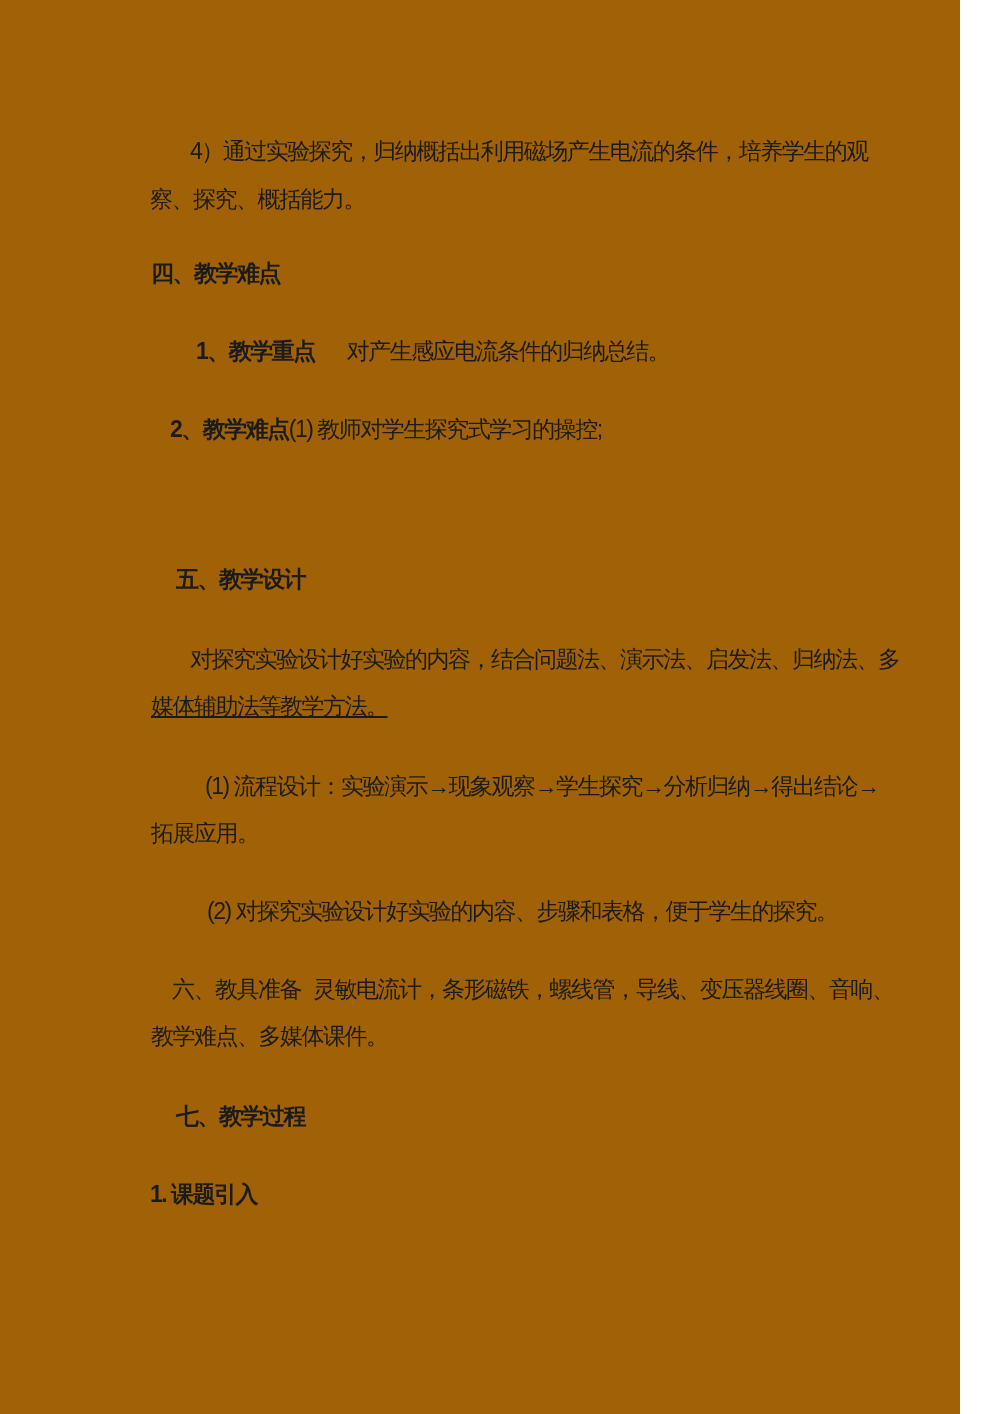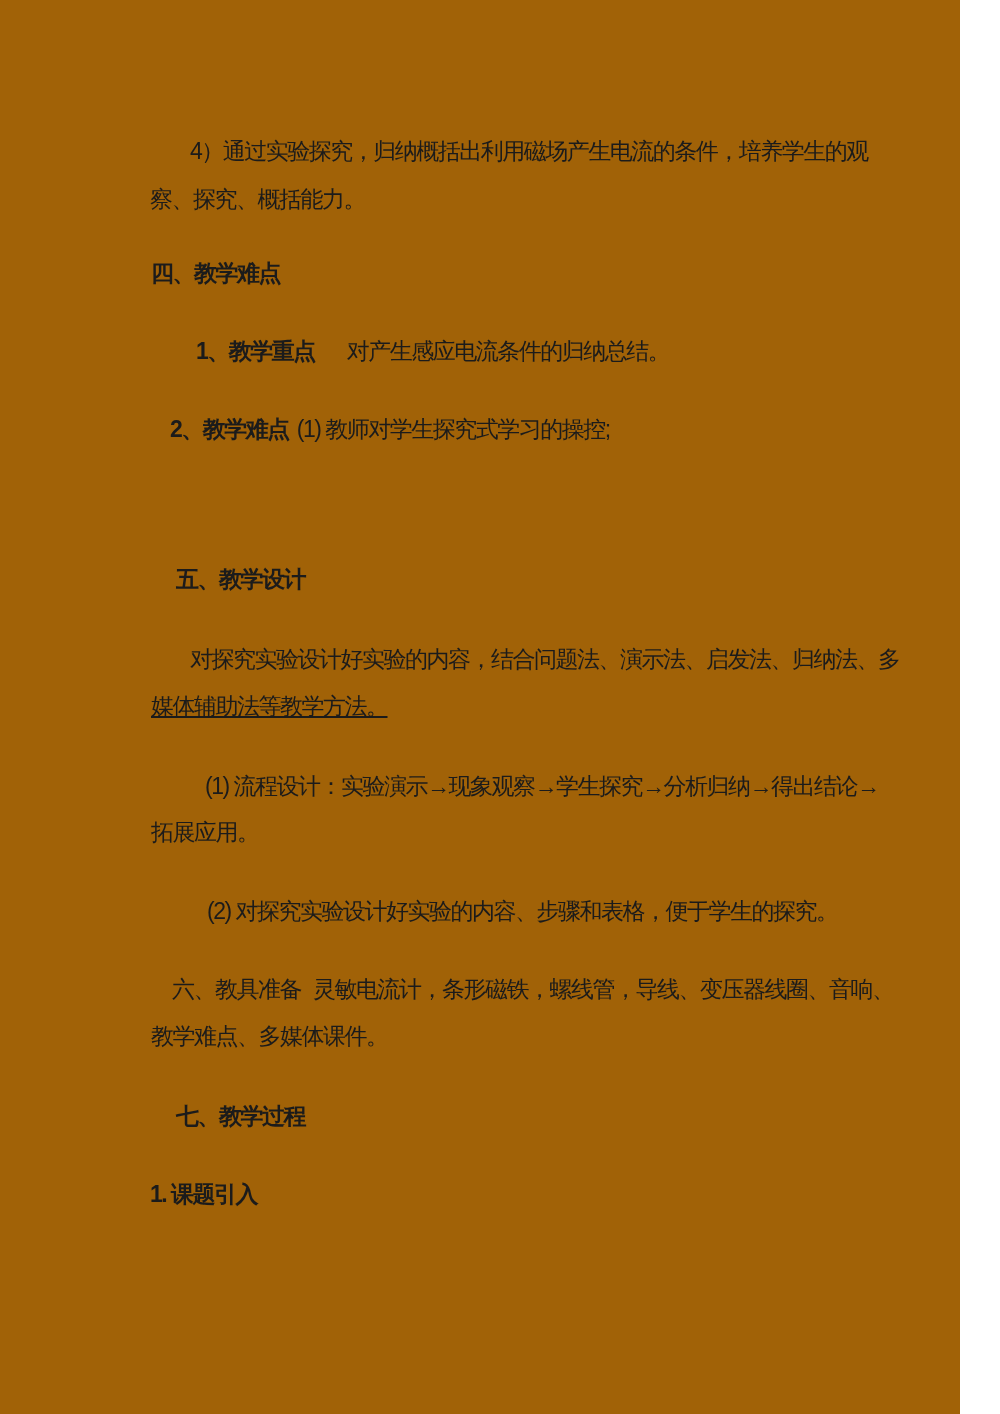--- a/index.html
+++ b/index.html
@@ -26,21 +26,21 @@
   }
   .bold {
     font-weight: 700;
   }
   .seg-gap-wide {
     display: inline-block;
     margin-left: 32px;
   }
   .seg-gap-small {
     display: inline-block;
-    margin-left: 8px;
+    margin-left: 0;
   }
   .seg-gap-med {
     display: inline-block;
     margin-left: 12px;
   }
 </style>
 </head>
 <body>
 
 <div class="page">
@@ -75,21 +75,21 @@
   </div>
 
   <div class="line" style="top:691px; left:151px;text-decoration:underline;">
     <span>媒体辅助法等教学方法。</span>
   </div>
 
   <div class="line" style="top:771px; left:205px;">
     <span>(1) 流程设计：实验演示→现象观察→学生探究→分析归纳→得出结论→</span>
   </div>
 
-  <div class="line" style="top:818px; left:151px;font-family:Liberation Serif, serif;">
+  <div class="line" style="top:818px; left:151px;">
     <span>拓展应用。</span>
   </div>
 
   <div class="line" style="top:896px; left:207px;">
     <span>(2) 对探究实验设计好实验的内容、步骤和表格，便于学生的探究。</span>
   </div>
 
   <div class="line" style="top:974px; left:172px;">
     <span>六、教具准备</span><span class="seg-gap-med">灵敏电流计，条形磁铁，螺线管，导线、变压器线圈、音响、</span>
   </div>

